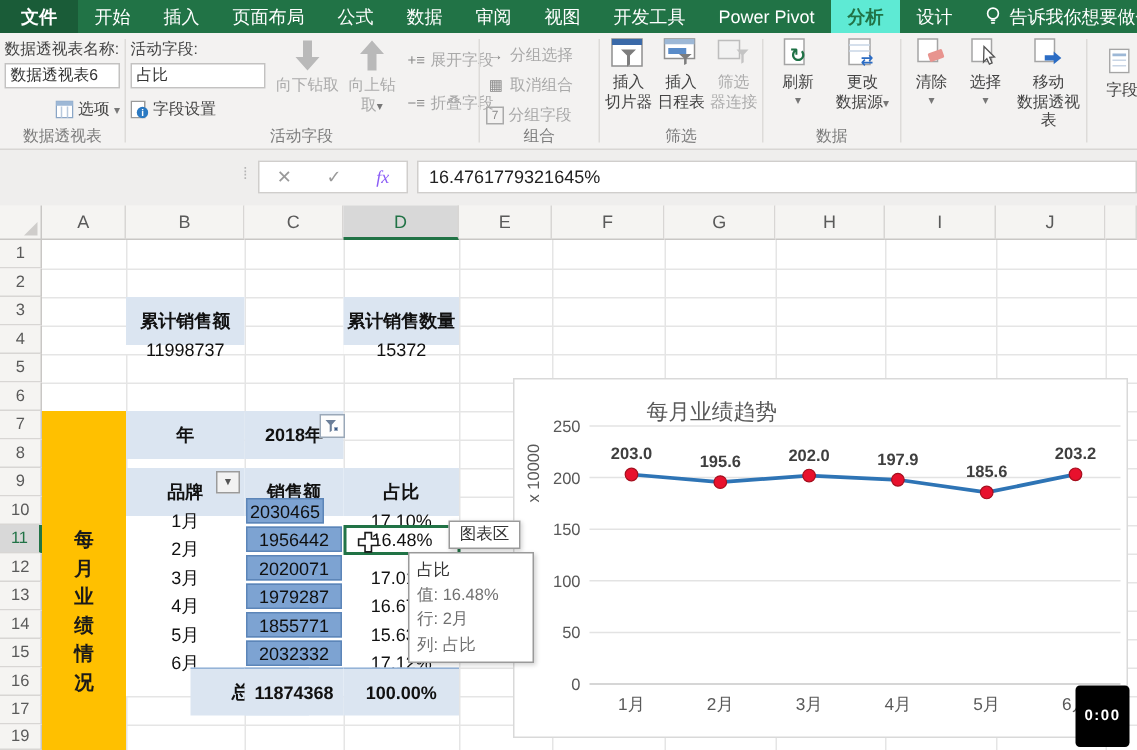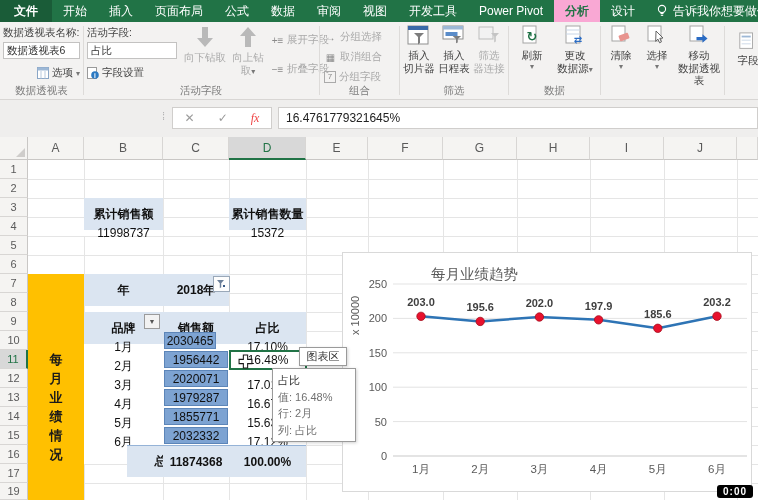--- a/index.html
+++ b/index.html
@@ -2,21 +2,21 @@
 <html><head>
 <meta charset="utf-8">
 <style>
   html,body{margin:0;padding:0;background:#fff;}
   #app{position:relative;width:758px;height:500px;overflow:hidden;background:#fff;
        font-family:"Liberation Sans","DejaVu Sans",sans-serif;-webkit-font-smoothing:antialiased;}
   
   #tabbar{position:absolute;top:0;left:0;right:0;height:22px;background:#217346;display:flex;align-items:stretch;color:#fff;font-size:12px;}
   .tab{padding:0 11px;display:flex;align-items:center;white-space:nowrap;cursor:default;}
   .tab.file{background:#1a5c38;font-weight:bold;padding:0 14px;}
-  .tab.active{background:#f9a8d4;color:#217346;font-weight:bold;}
+  .tab.active{background:#5eead4;color:#217346;font-weight:bold;}
   #tellme{display:flex;align-items:center;gap:5px;margin-left:10px;white-space:nowrap;}
   
   #ribbon{position:absolute;top:22px;left:0;right:0;height:77px;background:#f3f2f1;border-bottom:1px solid #d8d6d4;font-size:11px;color:#444;}
   .rgroup{position:absolute;top:0;bottom:0;}
   .gname{position:absolute;bottom:1px;left:0;right:0;text-align:center;font-size:10.5px;color:#7c7c7c;}
   .gsep{position:absolute;top:4px;bottom:4px;width:1px;background:#dddbd9;}
   .small-label{font-size:10.5px;color:#444;padding:4px 3px 2px;white-space:nowrap;overflow:hidden;}
   .rinput{margin:0 3px;height:15px;background:#fff;border:1px solid #c3c2c1;font-size:10.5px;padding:0 3px;line-height:15px;color:#333;white-space:nowrap;overflow:hidden;}
   .hbtn{display:flex;align-items:center;gap:3px;font-size:10.5px;color:#444;padding:3px 3px;white-space:nowrap;}
   .hbtn.disabled{color:#a9a9a9;}
@@ -24,21 +24,21 @@
   .bigbtn{position:absolute;top:3px;display:flex;flex-direction:column;align-items:center;text-align:center;color:#444;}
   .bigbtn .blabel{margin-top:2px;font-size:10.5px;line-height:1.2;white-space:pre-line;}
   .bigbtn.disabled{color:#ababab;}
   .mini-ic{display:inline-block;width:13px;text-align:center;color:#8a8a8a;font-size:10px;}
   
   #fbar{position:absolute;top:100px;left:0;right:0;height:37px;background:#efeeed;border-bottom:1px solid #d4d2d0;}
   .fbox{position:absolute;top:7px;height:22px;background:#fff;border:1px solid #d0cecc;box-sizing:border-box;}
   #namebox{left:2px;width:156px;font-size:12px;color:#222;line-height:20px;padding:0 6px;display:flex;justify-content:space-between;align-items:center;}
   #fdots{position:absolute;left:162px;top:10px;color:#b5b5b5;font-size:11px;letter-spacing:1px;}
   #fbtns{left:172px;width:100px;display:flex;align-items:center;justify-content:space-around;color:#9a9a9a;font-size:12px;}
-  #fx{font-family:"Liberation Serif","DejaVu Serif",serif;font-style:italic;color:#ef4444;}
+  #fx{font-family:"Liberation Serif","DejaVu Serif",serif;font-style:italic;color:#8b5cf6;}
   #finput{left:278px;right:0;font-size:12px;color:#222;line-height:20px;padding:0 7px;}
   
   #sheet{position:absolute;top:137px;left:0;width:758px;height:363px;background:#fff;}
   #corner{position:absolute;left:0;top:0;width:28px;height:23px;background:#f5f4f2;border-right:1px solid #c9c7c5;border-bottom:1px solid #c9c7c5;box-sizing:border-box;}
   #corner:after{content:"";position:absolute;right:2px;bottom:2px;border-left:9px solid transparent;border-bottom:9px solid #cfcdcb;}
   .ch{position:absolute;top:0;height:23px;background:#f5f4f2;border-right:1px solid #d8d6d4;border-bottom:1px solid #c9c7c5;box-sizing:border-box;font-size:12px;color:#5a5a5a;display:flex;align-items:center;justify-content:center;}
   .ch.sel{background:#d8d8d8;border-bottom:2px solid #217346;color:#217346;}
   .rh{position:absolute;left:0;width:28px;background:#f5f4f2;border-right:1px solid #c9c7c5;border-bottom:1px solid #d8d6d4;box-sizing:border-box;font-size:11px;color:#5a5a5a;display:flex;align-items:center;justify-content:center;}
   .rh.sel{background:#d8d8d8;border-right:2px solid #217346;color:#217346;}
   .vline{position:absolute;top:23px;bottom:0;width:1px;background:#e5e5e5;z-index:1;}
@@ -56,21 +56,21 @@
   #cellcursor{position:absolute;left:7px;top:2px;z-index:7;}
   #chartbox{position:absolute;left:342px;top:115px;width:410px;height:240px;background:#fff;border:1px solid #d9d9d9;box-sizing:border-box;z-index:5;}
   .ax{font-size:11px;fill:#595959;}
   .ax2{font-size:11.5px;fill:#595959;}
   .dlabel{font-size:11px;fill:#3f3f3f;font-weight:bold;}
   .ctitle{font-size:14.5px;fill:#595959;}
   .tip{position:absolute;background:#fff;border:1px solid #9a9a9a;box-shadow:1px 1px 3px rgba(0,0,0,.18);font-size:11px;z-index:30;}
   #tip1{left:299px;top:210px;width:46px;height:17px;line-height:17px;text-align:center;color:#333;}
   #tip2{left:272px;top:231px;width:72px;padding:3px 5px;line-height:16.5px;color:#707070;}
   #tip2 .t{color:#333;}
-  #timer{position:absolute;right:5px;bottom:2px;background:#000;color:#fff;font-size:10px;font-weight:bold;padding:1px 6px;border-radius:3px;letter-spacing:1px;z-index:40;}
+  #timer{position:absolute;right:5px;bottom:2px;background:#000;color:#fff;font-size:10px;font-weight:bold;padding:15px 6px;border-radius:3px;letter-spacing:1px;z-index:40;}
 </style>
 </head>
 <body>
 
 <div id="app">
 
   <div id="tabbar">
     <div id="tabs" style="display:flex;align-items:stretch;">
         <div class="tab file">文件</div>
         <div class="tab">开始</div>

